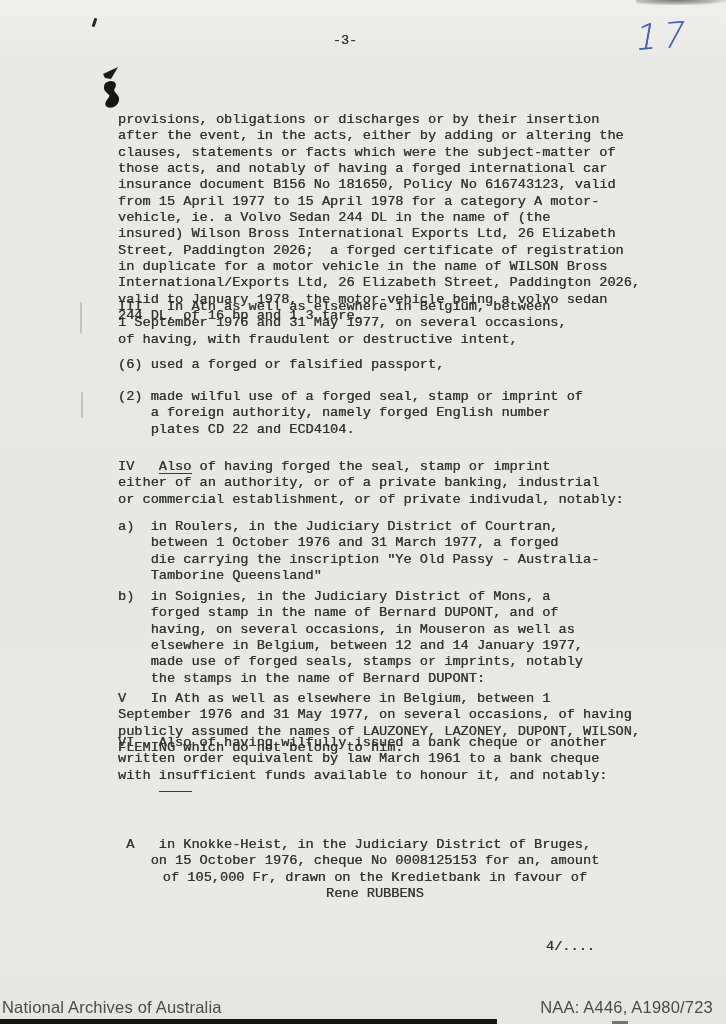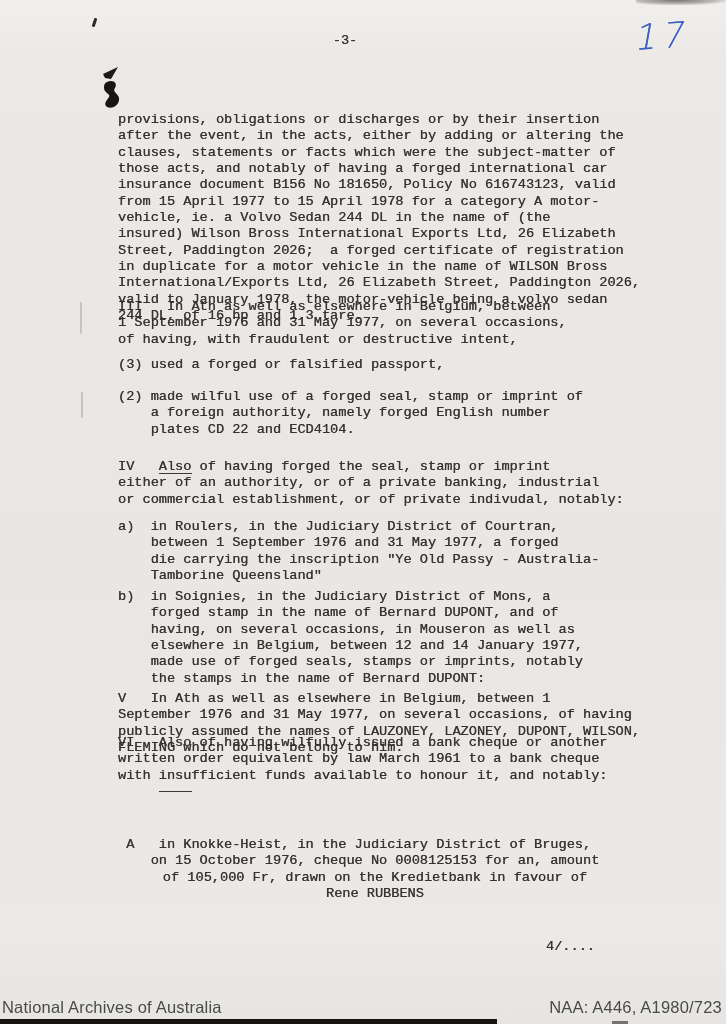--- a/index.html
+++ b/index.html
@@ -24,21 +24,21 @@
     color:#3f5ec2;letter-spacing:5px;
     transform:rotate(-4deg) skewX(-14deg);
     text-shadow:0 0 .4px rgba(63,94,194,.8);
   }
   .footer-text{
     position:absolute;top:998px;
     font:16.5px/18px "Liberation Sans",sans-serif;
     color:#4a4a48;letter-spacing:.2px;
   }
   .footer-left{left:2px;}
-  .footer-right{right:4px;text-align:right;}
+  .footer-right{right:13px;text-align:right;}
   .strip-bottom{position:absolute;left:0;bottom:0;width:497px;height:5px;background:#161514;}
   .strip-bottom2{position:absolute;left:612px;bottom:0;width:16px;height:3px;background:rgba(25,24,22,.55);}
   .smudge-top{position:absolute;left:636px;top:0;width:90px;height:5px;
     background:radial-gradient(ellipse at 45% 0%,rgba(35,33,30,.6) 0%,rgba(35,33,30,.25) 55%,rgba(35,33,30,0) 80%);
     filter:blur(.6px);}
   .tick{position:absolute;left:93px;top:18px;width:3px;height:9px;background:#2b2926;border-radius:1px;transform:rotate(18deg);}
   .edge-mark{position:absolute;width:2px;background:rgba(70,68,64,.22);border-radius:1px;}
   .blob{position:absolute;left:94px;top:64px;}
 </style>
 </head>
@@ -66,29 +66,29 @@
 vehicle, ie. a Volvo Sedan 244 DL in the name of (the
 insured) Wilson Bross International Exports Ltd, 26 Elizabeth
 Street, Paddington 2026;  a forged certificate of registration
 in duplicate for a motor vehicle in the name of WILSON Bross
 International/Exports Ltd, 26 Elizabeth Street, Paddington 2026,
 valid to January 1978, the motor-vehicle being a volvo sedan
 244 DL, of 16 hp and 1.3 tare.</div>
 <div class="tw blk" style="top:299px;">III   In Ath as well as elsewhere in Belgium, between
 1 September 1976 and 31 May 1977, on several occasions,
 of having, with fraudulent or destructive intent,</div>
-<div class="tw blk" style="top:357px;">(3) used a forged or falsified passport,</div>
+<div class="tw blk" style="top:357px;">(6) used a forged or falsified passport,</div>
 <div class="tw blk" style="top:389px;">(2) made wilful use of a forged seal, stamp or imprint of
     a foreign authority, namely forged English number
     plates CD 22 and ECD4104.</div>
 <div class="tw blk" style="top:459px;">IV   Also of having forged the seal, stamp or imprint
 either of an authority, or of a private banking, industrial
 or commercial establishment, or of private indivudal, notably:</div>
 <div class="tw blk" style="top:519px;">a)  in Roulers, in the Judiciary District of Courtran,
-    between 1 September 1976 and 31 May 1977, a forged
+    between 1 October 1976 and 31 March 1977, a forged
     die carrying the inscription "Ye Old Passy - Australia-
     Tamborine Queensland"</div>
 <div class="tw blk" style="top:589px;">b)  in Soignies, in the Judiciary District of Mons, a
     forged stamp in the name of Bernard DUPONT, and of
     having, on several occasions, in Mouseron as well as
     elsewhere in Belgium, between 12 and 14 January 1977,
     made use of forged seals, stamps or imprints, notably
     the stamps in the name of Bernard DUPONT:</div>
 <div class="tw blk" style="top:691px;">V   In Ath as well as elsewhere in Belgium, between 1
 September 1976 and 31 May 1977, on several occasions, of having

